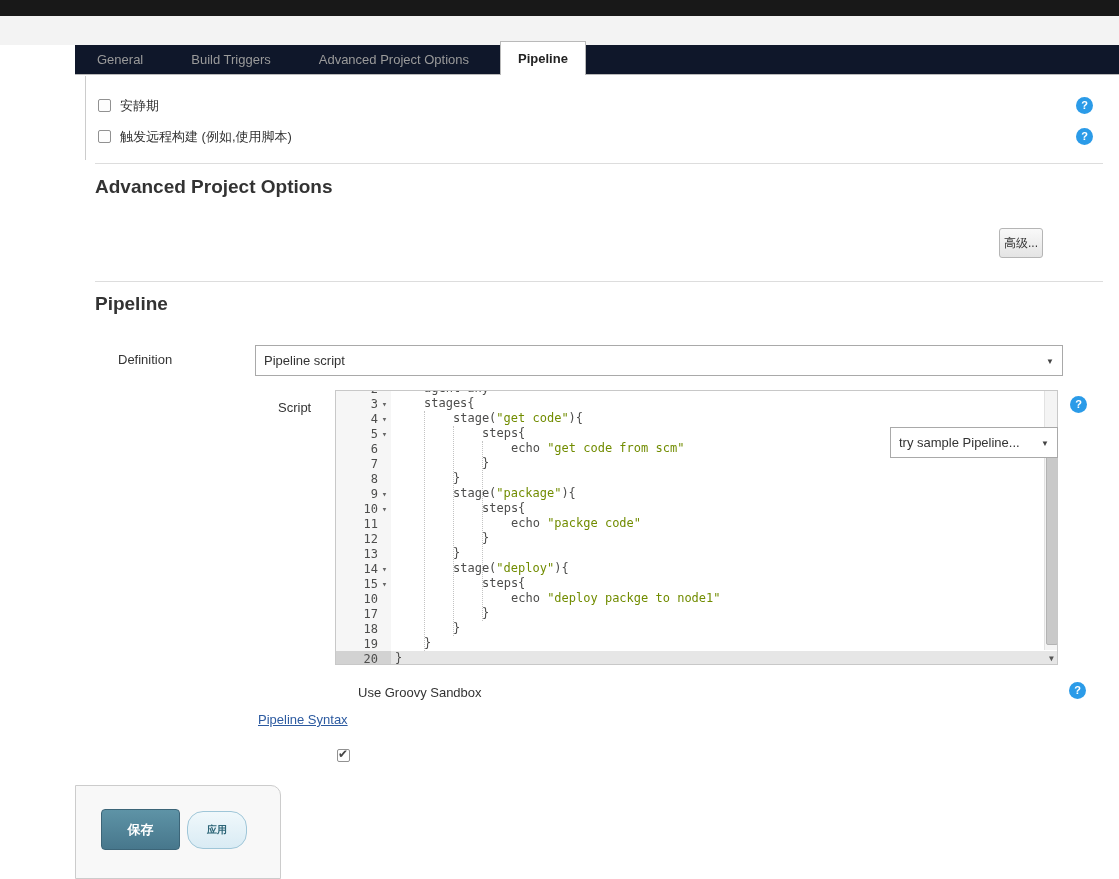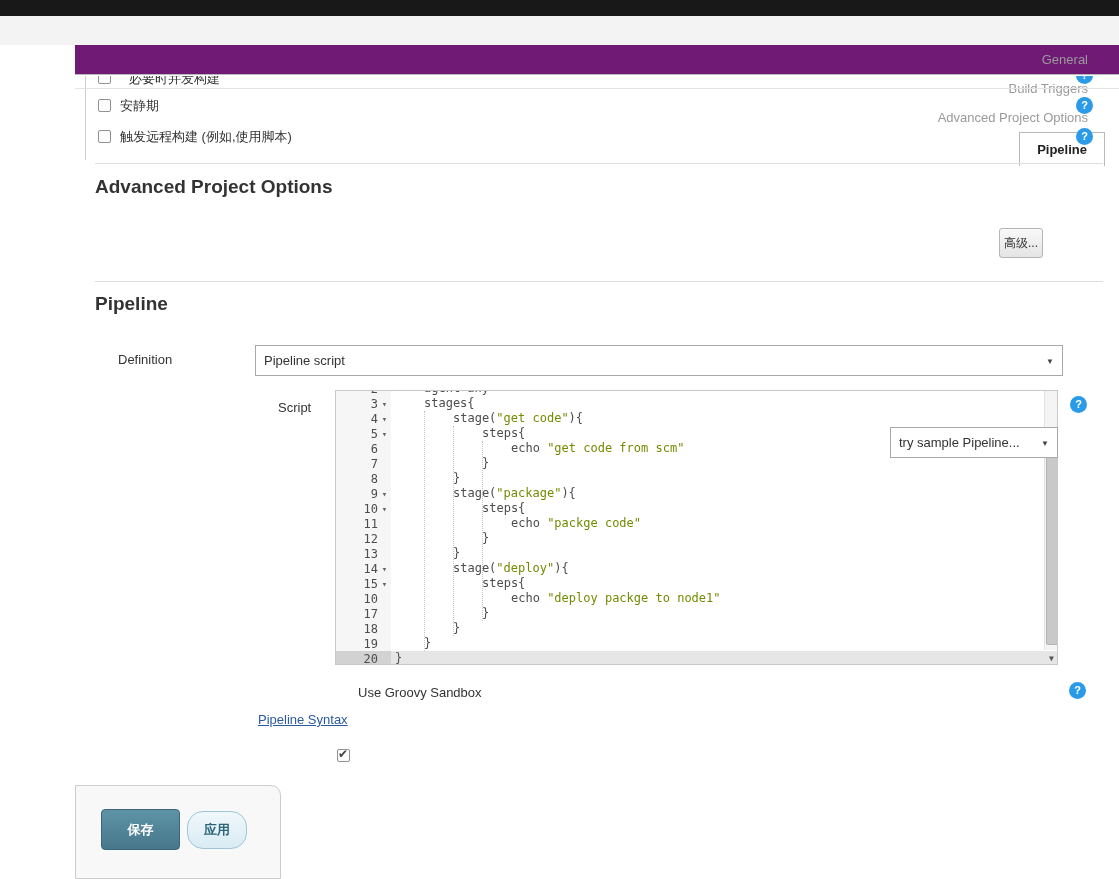--- a/index.html
+++ b/index.html
@@ -5,22 +5,22 @@
   html,body{margin:0;padding:0;background:#fff;}
   .stage{position:relative;width:1119px;height:879px;background:#fff;overflow:hidden;
          font-family:"Liberation Sans","DejaVu Sans",sans-serif;color:#333;}
   .abs{position:absolute;}
 
   
   .topbar{left:0;top:0;width:1119px;height:16px;background:#181818;}
   .crumbbar{left:0;top:16px;width:1119px;height:29px;background:#f3f3f3;}
 
   
-  .tabstrip{left:75px;top:45px;width:1044px;height:30px;background:#701a75;
-            border-bottom:1px solid #b9b9b9;display:flex;align-items:flex-end;padding-left:5px;box-sizing:border-box;flex-direction:column;}
+  .tabstrip{left:75px;top:45px;width:1044px;height:30px;background:#0f172a;
+            border-bottom:1px solid #b9b9b9;display:flex;align-items:flex-end;padding-left:5px;box-sizing:border-box;}
   .tab{font-size:13px;color:#9a9a9a;padding:0 17px;margin-right:14px;line-height:29px;height:29px;cursor:pointer;}
   .tab.active{background:#fff;color:#222;font-weight:bold;border:1px solid #b9b9b9;border-bottom:none;
               height:33px;line-height:33px;margin-bottom:-1px;}
 
   .vline{left:85px;top:76px;width:1px;height:84px;background:#ccc;}
 
   
   .partialrow{left:75px;top:76px;width:1044px;height:13px;overflow:hidden;border-bottom:1px solid #e3e3e3;box-sizing:border-box;}
   .partialrow .inner{position:relative;margin-top:-9px;height:22px;}
   .optrows{left:75px;top:90px;width:1044px;}
@@ -71,47 +71,40 @@
   .link{font-size:13px;color:#2c5aa0;text-decoration:underline;cursor:pointer;}
 
   
   .sticker{left:75px;top:785px;width:206px;height:94px;background:#f8f8f8;border:1px solid #ccc;
            border-top-right-radius:10px;box-sizing:border-box;}
   .btn-save{position:absolute;left:25px;top:23px;width:79px;height:41px;border-radius:4px;
             background:linear-gradient(#5e93a6,#47778c);border:1px solid #3c6578;color:#fff;
             font-size:13px;font-weight:bold;display:flex;align-items:center;justify-content:center;cursor:pointer;box-sizing:border-box;}
   .btn-apply{position:absolute;left:111px;top:25px;width:60px;height:38px;border-radius:16px;
              background:linear-gradient(#f0f8fb,#d9ebf4);border:1px solid #9fc6d8;color:#2c6577;
-             font-size:13px;font-weight:bold;display:flex;align-items:center;justify-content:center;cursor:pointer;box-sizing:border-box;}
+             font-size:10px;font-weight:bold;display:flex;align-items:center;justify-content:center;cursor:pointer;box-sizing:border-box;}
 </style>
 </head>
 <body>
 
 <div class="stage">
 
   <div class="abs topbar"></div>
   <div class="abs crumbbar"></div>
 
   <div class="abs tabstrip" id="tabbar">
       <div class="tab">General</div>
       <div class="tab">Build Triggers</div>
       <div class="tab">Advanced Project Options</div>
       <div class="tab active">Pipeline</div>
     </div>
 
   <div class="abs vline"></div>
 
   
-  <div class="abs partialrow">
-    <div class="inner">
-      <span class="cb"></span>
-      <span class="opt-label">必要时并发构建</span>
-      <span class="help">?</span>
-    </div>
-  </div>
 
   <div class="abs optrows" id="optrows">
       <div class="opt-row">
         <span class="cb"></span>
         <span class="opt-label">安静期</span>
         <span class="help">?</span>
       </div>
       <div class="opt-row">
         <span class="cb"></span>
         <span class="opt-label">触发远程构建 (例如,使用脚本)</span>

